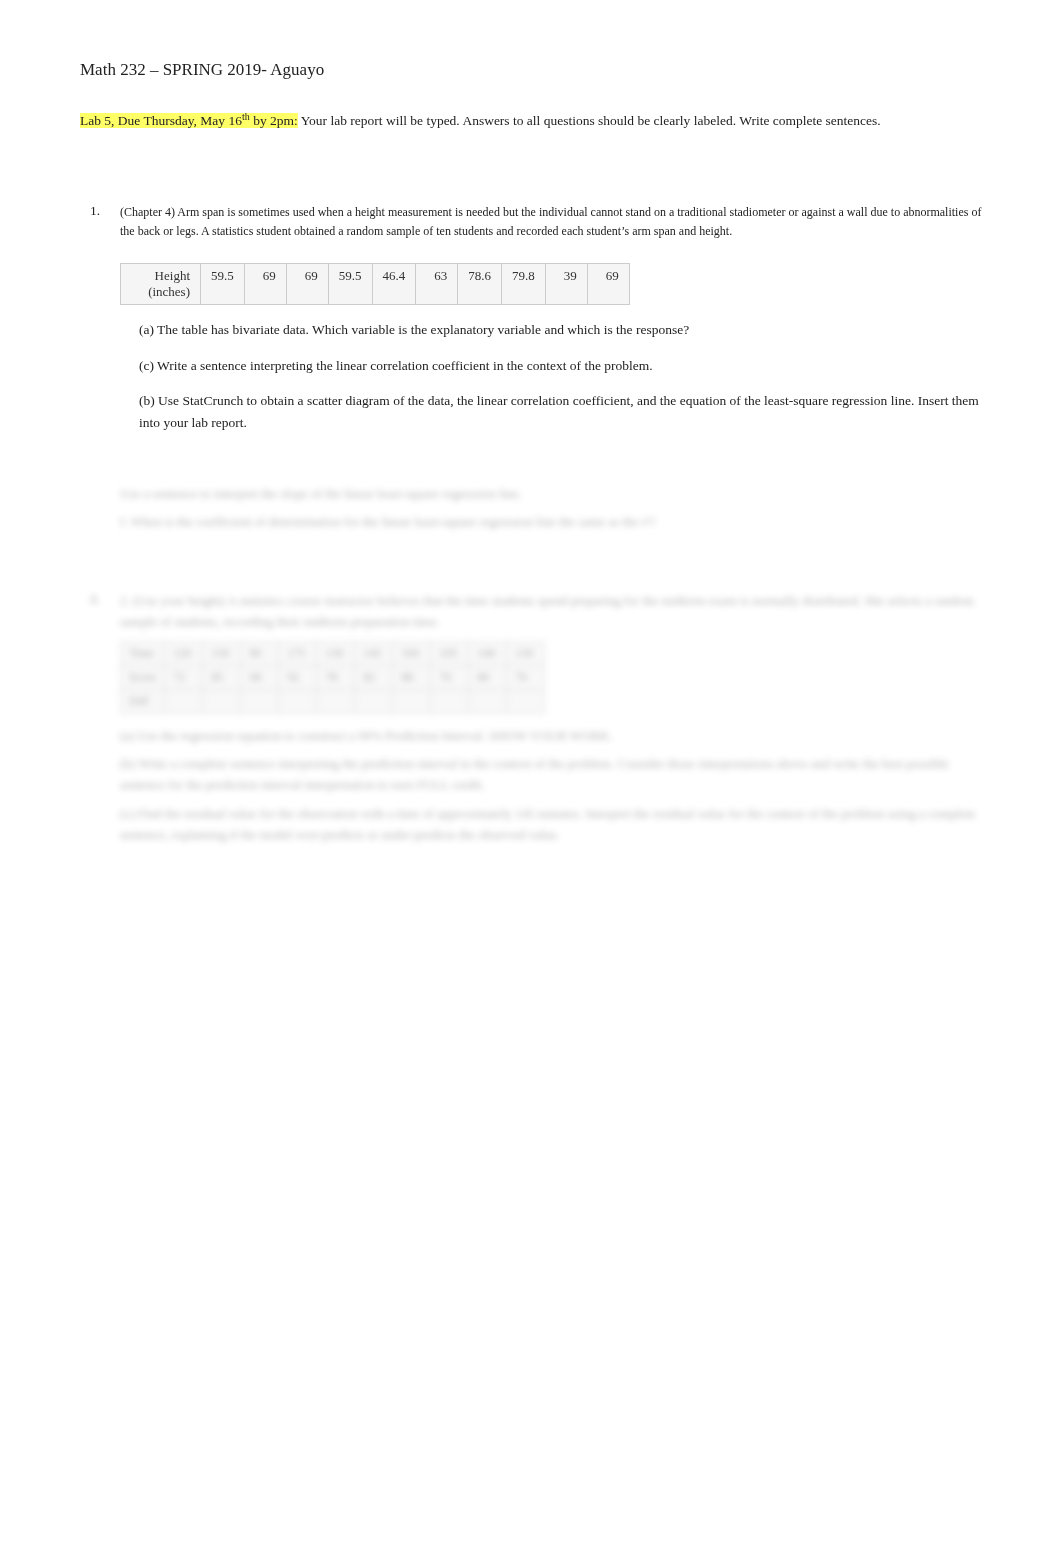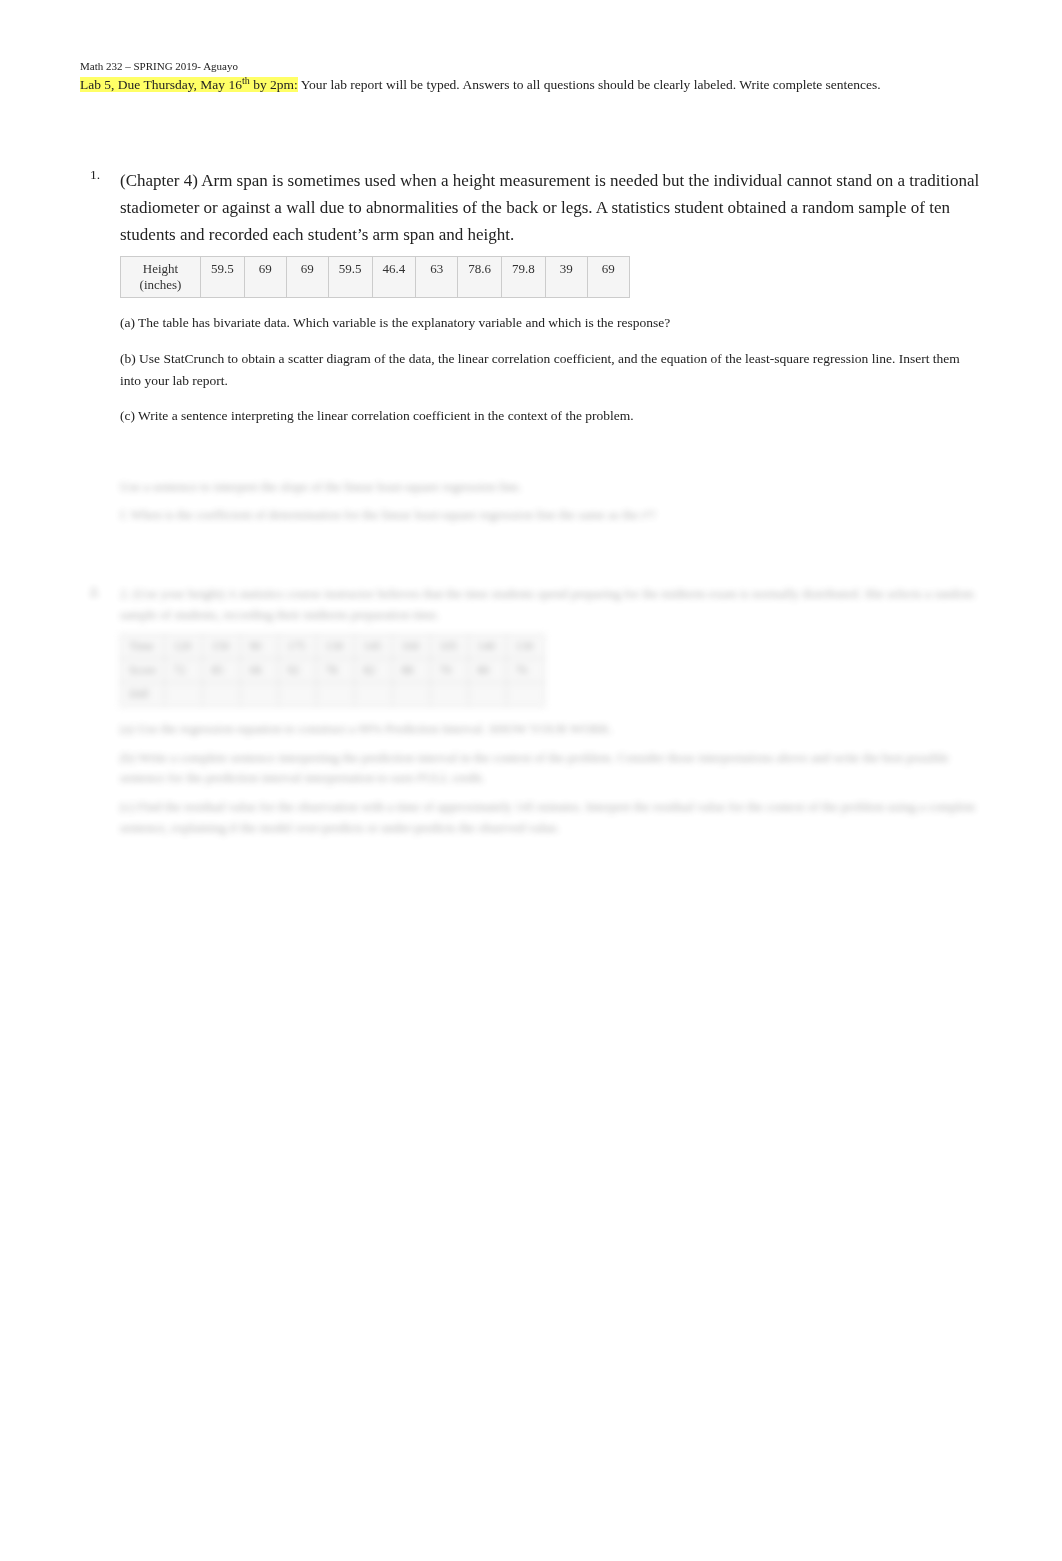--- a/index.html
+++ b/index.html
@@ -12,22 +12,22 @@
       background: #ffffff;
       font-family: 'Times New Roman', Times, serif;
       font-size: 14px;
       color: #222222;
       width: 1062px;
       min-height: 1561px;
       padding: 60px 80px;
     }
 
     .header-line {
-      font-size: 11px;
-      margin-bottom: 0;
+      font-size: 17px;
+      margin-bottom: 28px;
       color: #222;
     }
 
     .due-line {
       font-size: 13.5px;
       margin-bottom: 22px;
       line-height: 1.5;
     }
 
     .highlight {
@@ -51,51 +51,52 @@
     }
 
     .question-number {
       margin-left: -30px;
       display: inline-block;
       width: 30px;
       font-size: 13.5px;
     }
 
     .question-text {
-      font-size: 17px;
+      font-size: 12px;
       line-height: 1.6;
-      margin-bottom: 8px;
+      margin-bottom: 22px;
     }
 
     .data-table {
       border-collapse: collapse;
       font-size: 13px;
       margin: 8px 0 12px 0;
       background: #f5f5f5;
     }
 
     .data-table td {
       border: 1px solid #cccccc;
       padding: 4px 10px;
-      text-align: center;
+      text-align: right;
       vertical-align: top;
       min-width: 42px;
       color: #333;
     }
 
     .data-table td:first-child {
       min-width: 80px;
       font-size: 13px;
     }
 
     .sub-question {
       font-size: 13.5px;
       line-height: 1.6;
       margin-top: 14px;
       margin-bottom: 10px;
+      margin-left: 19px;
     }
 
     .blurred-section {
       margin-top: 40px;
       filter: blur(3px);
       opacity: 0.45;
       user-select: none;
     }
 
     .blurred-line {
@@ -167,22 +168,22 @@
             <td>63</td>
             <td>78.6</td>
             <td>79.8</td>
             <td>39</td>
             <td>69</td>
           </tr>
         </tbody>
       </table>
 
       <p class="sub-question">(a) The table has bivariate data. Which variable is the explanatory variable and which is the response?</p>
+      <p class="sub-question">(c) Write a sentence interpreting the linear correlation coefficient in the context of the problem.</p>
       <p class="sub-question">(b) Use StatCrunch to obtain a scatter diagram of the data, the linear correlation coefficient, and the equation of the least-square regression line. Insert them into your lab report.</p>
-      <p class="sub-question">(c) Write a sentence interpreting the linear correlation coefficient in the context of the problem.</p>
     </div>
   </div>
 </div>
 
 <div class="blurred-section">
   <div style="padding-left: 40px;">
     <p class="blurred-line">Use a sentence to interpret the slope of the linear least-square regression line.</p>
     <p class="blurred-line">f. When is the coefficient of determination for the linear least-square regression line the same as the r²?</p>
   </div>
 

